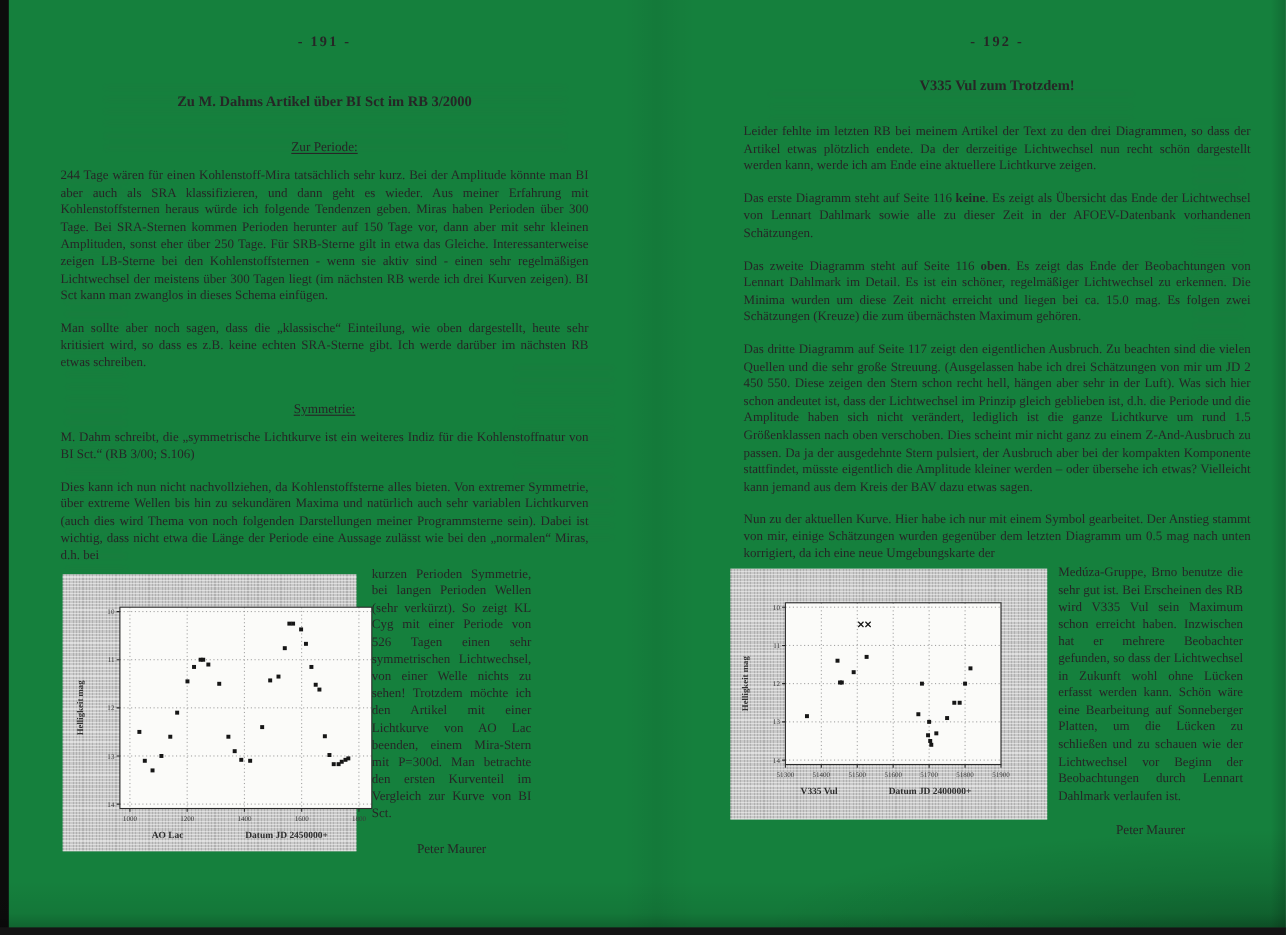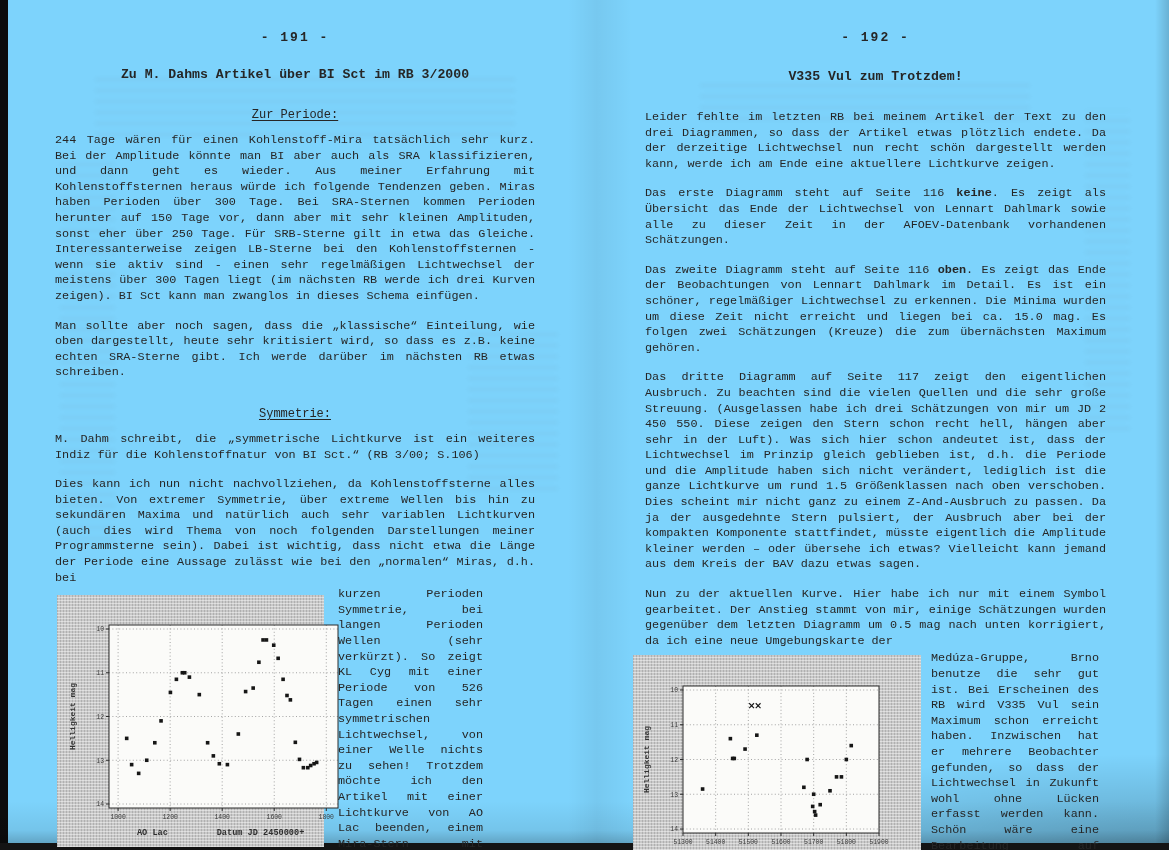--- a/index.html
+++ b/index.html
@@ -1,40 +1,40 @@
 <!DOCTYPE html>
 <html><head>
 <meta charset="utf-8">
 <style>
   html,body{margin:0;padding:0;}
   .canvas{
     position:relative;width:1169px;height:850px;overflow:hidden;
-    background:#7dd3fc;color:#262626;
-    font-family:Liberation Mono, monospace;
+    background:#15803d;color:#262626;
+    font-family:Liberation Serif, serif;
   }
   
   .edge-left{position:absolute;left:0;top:0;width:8px;height:100%;background:#0c0c0c;}
   .edge-bottom{position:absolute;left:0;bottom:0;width:100%;height:7px;background:#141414;}
   .shadow-bottom{position:absolute;left:0;bottom:7px;width:100%;height:42px;
     background:linear-gradient(to bottom, rgba(0,0,0,0) 0%, rgba(0,0,0,0.07) 70%, rgba(0,0,0,0.22) 100%);}
   .shadow-corner{position:absolute;right:0;bottom:7px;width:480px;height:90px;
     background:radial-gradient(ellipse at 100% 100%, rgba(0,0,0,0.22), rgba(0,0,0,0) 70%);}
   .spine{position:absolute;left:568px;top:0;width:64px;height:100%;
     background:linear-gradient(to right, rgba(0,0,0,0) 0%, rgba(0,0,0,0.05) 45%, rgba(0,0,0,0) 100%);}
   .edge-right{position:absolute;right:0;top:0;width:14px;height:100%;
     background:linear-gradient(to left, rgba(0,0,0,0.16), rgba(0,0,0,0) 100%);}
   .bleed{position:absolute;opacity:0.06;filter:blur(2px);pointer-events:none;
     background:repeating-linear-gradient(0deg,#555 0 3px,transparent 3px 11px);}
   
   .page{position:absolute;top:30px;z-index:2;}
   .page-left{left:55px;width:480px;}
-  .page-right{left:645px;width:461px;}
+  .page-right{left:676px;width:461px;}
   .page-header{text-align:center;font-weight:bold;font-size:13px;letter-spacing:2px;}
   .article-title{text-align:center;font-weight:bold;font-size:13.2px;}
-  .page-left .article-title{margin-top:22px;}
+  .page-left .article-title{margin-top:38px;}
   .page-right .article-title{margin-top:24px;}
   .section-heading{font-size:12px;text-decoration:underline;text-underline-offset:2px;text-align:center;}
   p{margin:0;text-align:justify;font-size:11.8px;line-height:15.6px;hyphens:none;}
   .mt-lg{margin-top:26px;} .mt-md{margin-top:14px;} .mt-sm{margin-top:11px;}
   .chart-row{display:flex;align-items:flex-start;}
   .page-left .chart-row{margin-top:9px;}
   .page-right .chart-row{margin-top:6px;}
   .wrap-col{flex:1 1 auto;}
   .page-left .wrap-col{margin-left:14px;width:145px;flex:0 0 145px;margin-top:-8px;}
   .page-right .wrap-col{margin-left:10px;width:168px;flex:0 0 168px;margin-top:-4px;}

